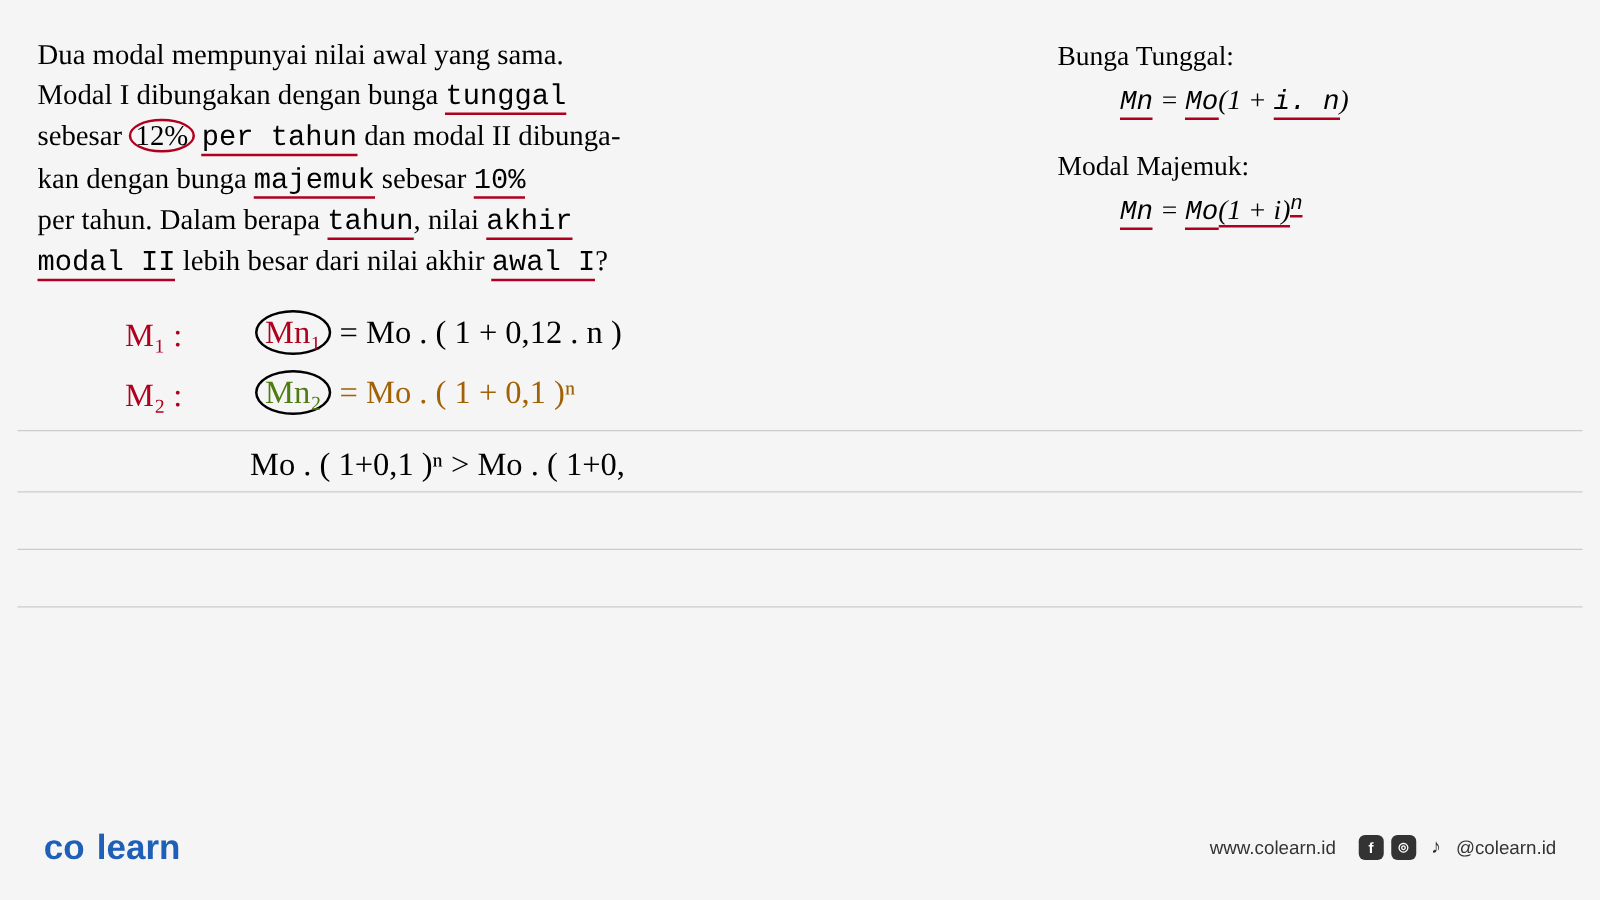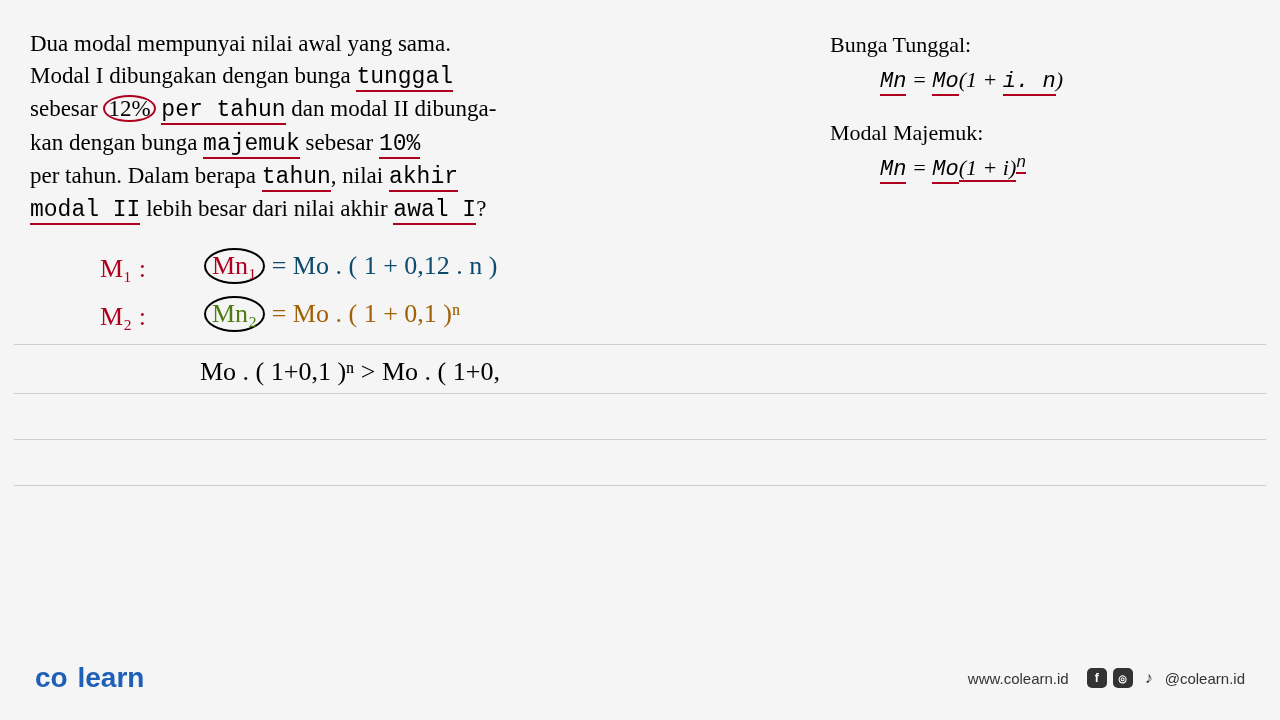--- a/index.html
+++ b/index.html
@@ -5,21 +5,21 @@
     * { margin: 0; padding: 0; box-sizing: border-box; }
     body {
       width: 1280px;
       height: 720px;
       background: #f5f5f5;
       font-family: Georgia, 'Times New Roman', serif;
       position: relative;
       overflow: hidden;
     }
     .content {
-      padding: 28px 40px 0 30px;
+      padding: 28px 24px 0 30px;
       display: flex;
       gap: 32px;
     }
     .question-block {
       width: 530px;
       font-size: 23px;
       line-height: 1.4;
       color: #000;
       text-align: justify;
     }
@@ -155,21 +155,21 @@
       <span class="ul">Mn</span><span> = </span><span class="ul">Mo</span><span class="ul-g">(1 + i)</span><span class="sup ul">n</span>
     </div>
   </div>
 </div>
 
 <div class="handwrite-area">
   <div class="hw-row">
     <span class="hw-label">M₁ :</span>
     <span>
       <span class="hw-circled" style="color:#b00020">Mn₁</span>
-      <span style="color:#0c4a6e">= Mo . ( 1 + 0,12 . n )</span>
+      <span style="color:#000000">= Mo . ( 1 + 0,12 . n )</span>
     </span>
   </div>
   <div class="hw-row">
     <span class="hw-label">M₂ :</span>
     <span>
       <span class="hw-circled" style="color:#4d7c0f">Mn₂</span>
       <span style="color:#a16207">= Mo . ( 1 + 0,1 )ⁿ</span>
     </span>
   </div>
 </div>

